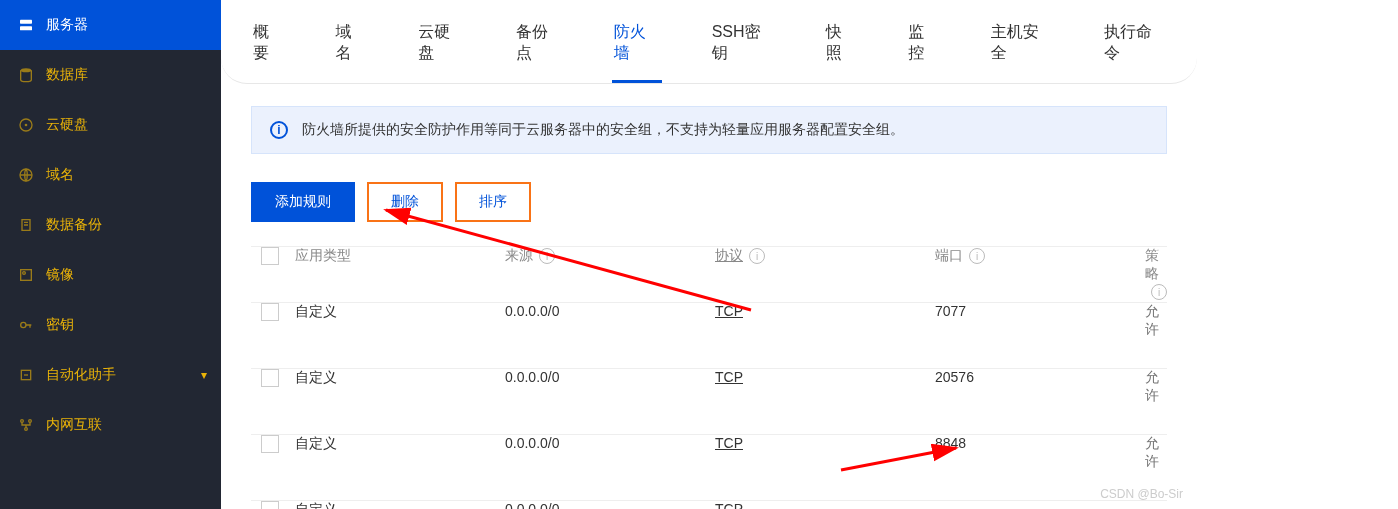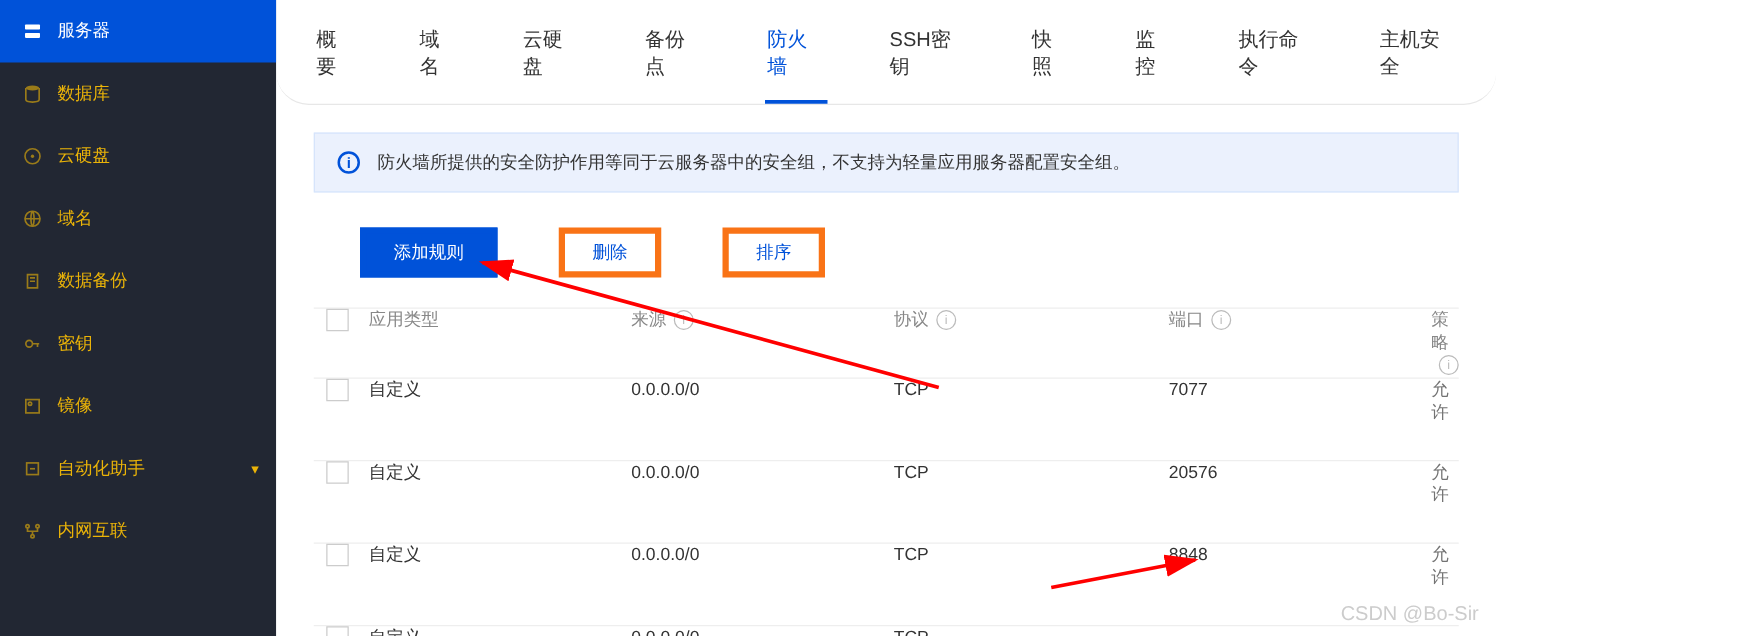--- a/index.html
+++ b/index.html
@@ -12,35 +12,35 @@
     .si-icon { width: 16px; height: 16px; display: inline-flex; align-items: center; justify-content: center; opacity: .6; }
     .sidebar-item.active .si-icon { opacity: 1; }
     .si-icon svg { width: 16px; height: 16px; }
     .main { flex: 1; background: #fff; position: relative; }
     .tabs { display: flex; gap: 48px; padding: 10px 30px 0 30px; border-bottom: 1px solid #e7e7e7; font-size: 16px; border-radius: 26px; }
     .tab { padding: 12px 2px 16px 2px; cursor: pointer; color: #333; border-bottom: 3px solid transparent; }
     .tab.active { color: #0052d9; border-bottom-color: #0052d9; font-weight: 500; }
     .notice { margin: 22px 30px 0 30px; background: #ebf1fd; border: 1px solid #d6e4fb; padding: 14px 18px; display: flex; align-items: center; gap: 14px; font-size: 14px; color: #333; }
     .notice-icon { width: 18px; height: 18px; border: 2px solid #0052d9; border-radius: 50%; color: #0052d9; display: inline-flex; align-items: center; justify-content: center; font-size: 12px; font-weight: bold; }
     .toolbar { margin: 28px 30px 0 30px; display: flex; gap: 12px; }
-    .btn { height: 40px; padding: 0 22px; border: 5px solid #f97316; background: #fff; color: #0052d9; cursor: pointer; font-size: 14px; display: inline-flex; align-items: center; margin-left: 37px; }
+    .btn { height: 40px; padding: 0 22px; border: 2px solid #f97316; background: #fff; color: #0052d9; cursor: pointer; font-size: 14px; display: inline-flex; align-items: center; }
     .btn.primary { background: #0052d9; color: #fff; border-color: #0052d9; }
     .table { margin: 24px 30px 0 30px; border-top: 1px solid #eee; }
     .row { display: flex; align-items: flex-start; height: 66px; border-bottom: 1px solid #eee; padding-left: 10px; }
     .row.head { color: #888; height: 56px; }
     .chk { width: 18px; height: 18px; border: 1px solid #ccc; margin-right: 16px; cursor: pointer; flex-shrink: 0; }
     .c-type { width: 210px; }
     .c-src { width: 210px; }
-    .c-proto { width: 220px; }
+    .c-proto { width: 220px; text-decoration: underline; }
     .c-port { width: 210px; }
     .c-policy { flex: 1; color: #737373; }
     .row.head .c-policy { color: #888; }
     .info-icon { display: inline-flex; align-items: center; justify-content: center; width: 16px; height: 16px; border: 1px solid #bbb; border-radius: 50%; color: #bbb; font-size: 10px; font-style: normal; margin-left: 6px; vertical-align: middle; }
     .arrows { position: absolute; top: 0; left: 0; pointer-events: none; }
-    .watermark { position: absolute; right: 14px; bottom: 8px; color: #ccc; font-size: 16px; }
+    .watermark { position: absolute; right: 14px; bottom: 8px; color: #ccc; font-size: 12px; }
     .ext-icon { font-size: 12px; margin-left: 4px; }
   </style>
 </head>
 <body>
 
 <div class="layout">
   <div class="sidebar">
     <div class="sidebar-item active">
       <span class="si-icon">
           <svg viewBox="0 0 24 24" fill="currentColor">
@@ -82,34 +82,34 @@
           <svg viewBox="0 0 24 24" fill="none" stroke="currentColor" stroke-width="2">
             <path d="M6 4h12v16H6z"></path>
             <path d="M9 8h6M9 12h6"></path>
           </svg>
         </span>
       <span>数据备份</span>
     </div>
     <div class="sidebar-item">
       <span class="si-icon">
           <svg viewBox="0 0 24 24" fill="none" stroke="currentColor" stroke-width="2">
+            <rect x="4" y="4" width="16" height="16"></rect>
+            <circle cx="9" cy="9" r="2"></circle>
+          </svg>
+        </span>
+      <span>镜像</span>
+    </div>
+    <div class="sidebar-item">
+      <span class="si-icon">
+          <svg viewBox="0 0 24 24" fill="none" stroke="currentColor" stroke-width="2">
             <circle cx="8" cy="12" r="4"></circle>
             <path d="M12 12h8M18 12v4"></path>
           </svg>
         </span>
       <span>密钥</span>
-    </div>
-    <div class="sidebar-item">
-      <span class="si-icon">
-          <svg viewBox="0 0 24 24" fill="none" stroke="currentColor" stroke-width="2">
-            <rect x="4" y="4" width="16" height="16"></rect>
-            <circle cx="9" cy="9" r="2"></circle>
-          </svg>
-        </span>
-      <span>镜像</span>
     </div>
     <div class="sidebar-item">
       <span class="si-icon">
           <svg viewBox="0 0 24 24" fill="none" stroke="currentColor" stroke-width="2">
             <rect x="5" y="5" width="14" height="14"></rect>
             <path d="M9 12h6"></path>
           </svg>
         </span>
       <span>自动化助手</span>
       <span class="caret">▾</span>
@@ -130,22 +130,22 @@
   <div class="main">
     <div class="tabs">
       <div class="tab">概要</div>
       <div class="tab">域名</div>
       <div class="tab">云硬盘</div>
       <div class="tab">备份点</div>
       <div class="tab active">防火墙</div>
       <div class="tab">SSH密钥</div>
       <div class="tab">快照</div>
       <div class="tab">监控</div>
+      <div class="tab">主机安全</div>
       <div class="tab">执行命令</div>
-      <div class="tab">主机安全</div>
     </div>
 
     <div class="notice">
       <span class="notice-icon">i</span>
       <span>防火墙所提供的安全防护作用等同于云服务器中的安全组，不支持为轻量应用服务器配置安全组。</span>
     </div>
 
     <div class="toolbar">
       <button class="btn primary">添加规则</button>
       <button class="btn">删除</button>

